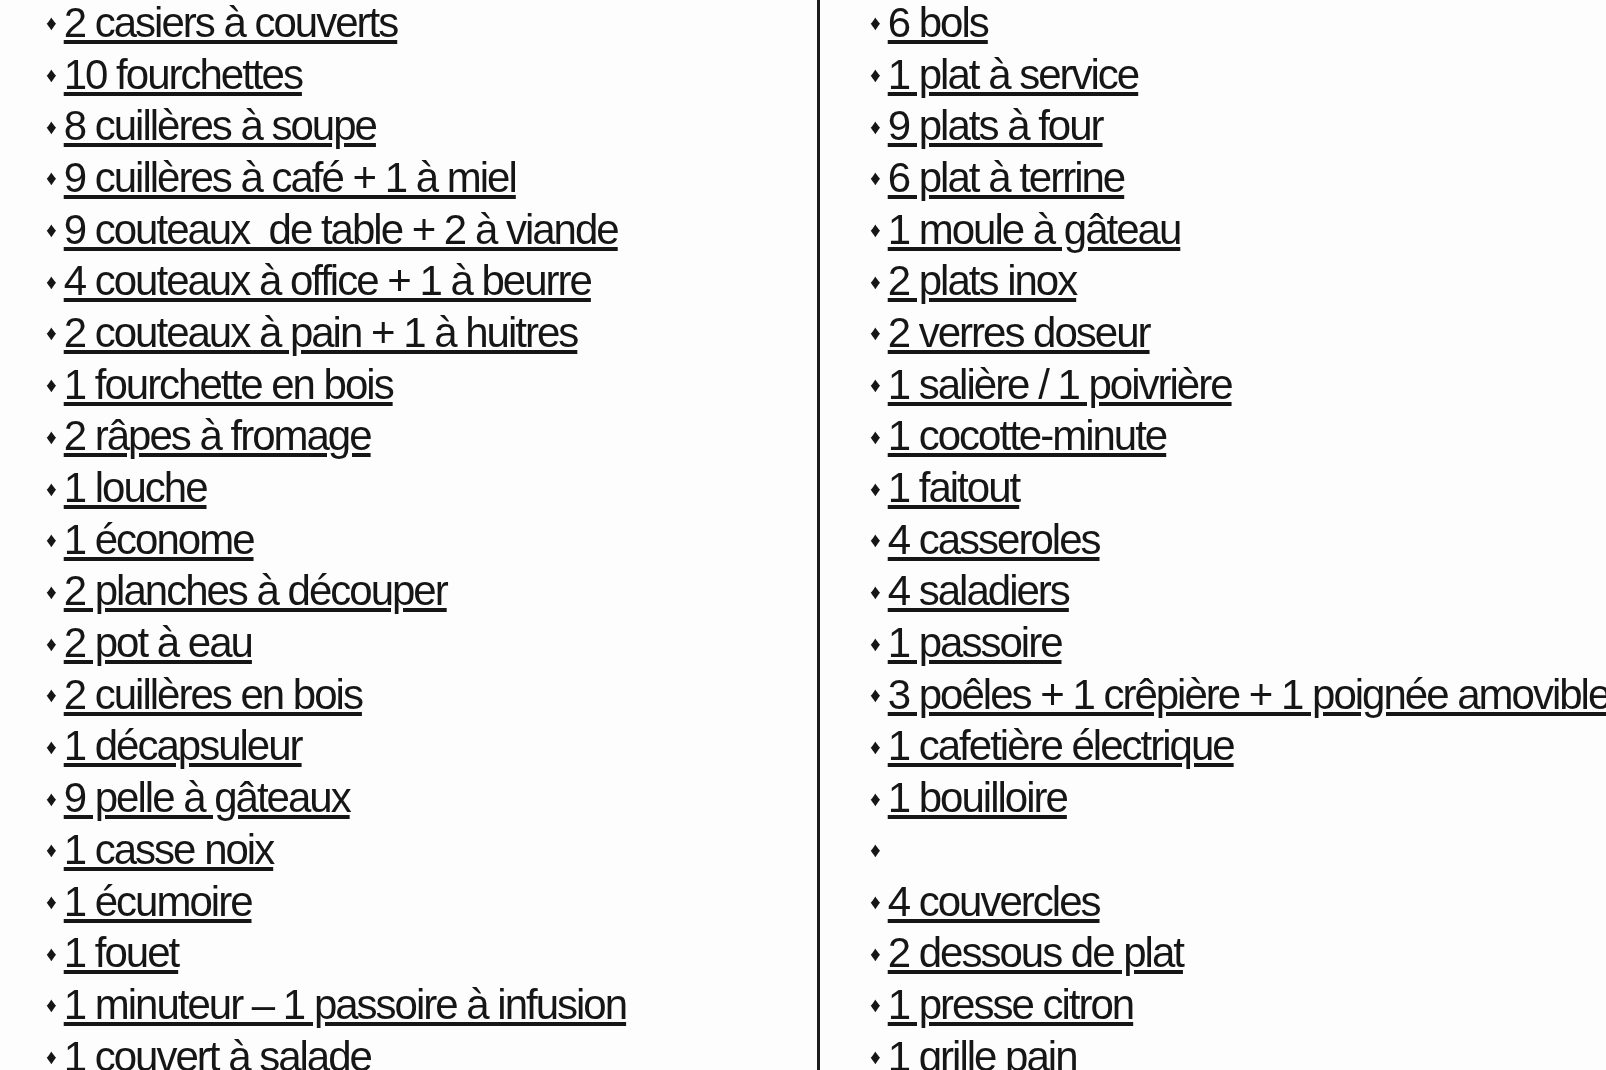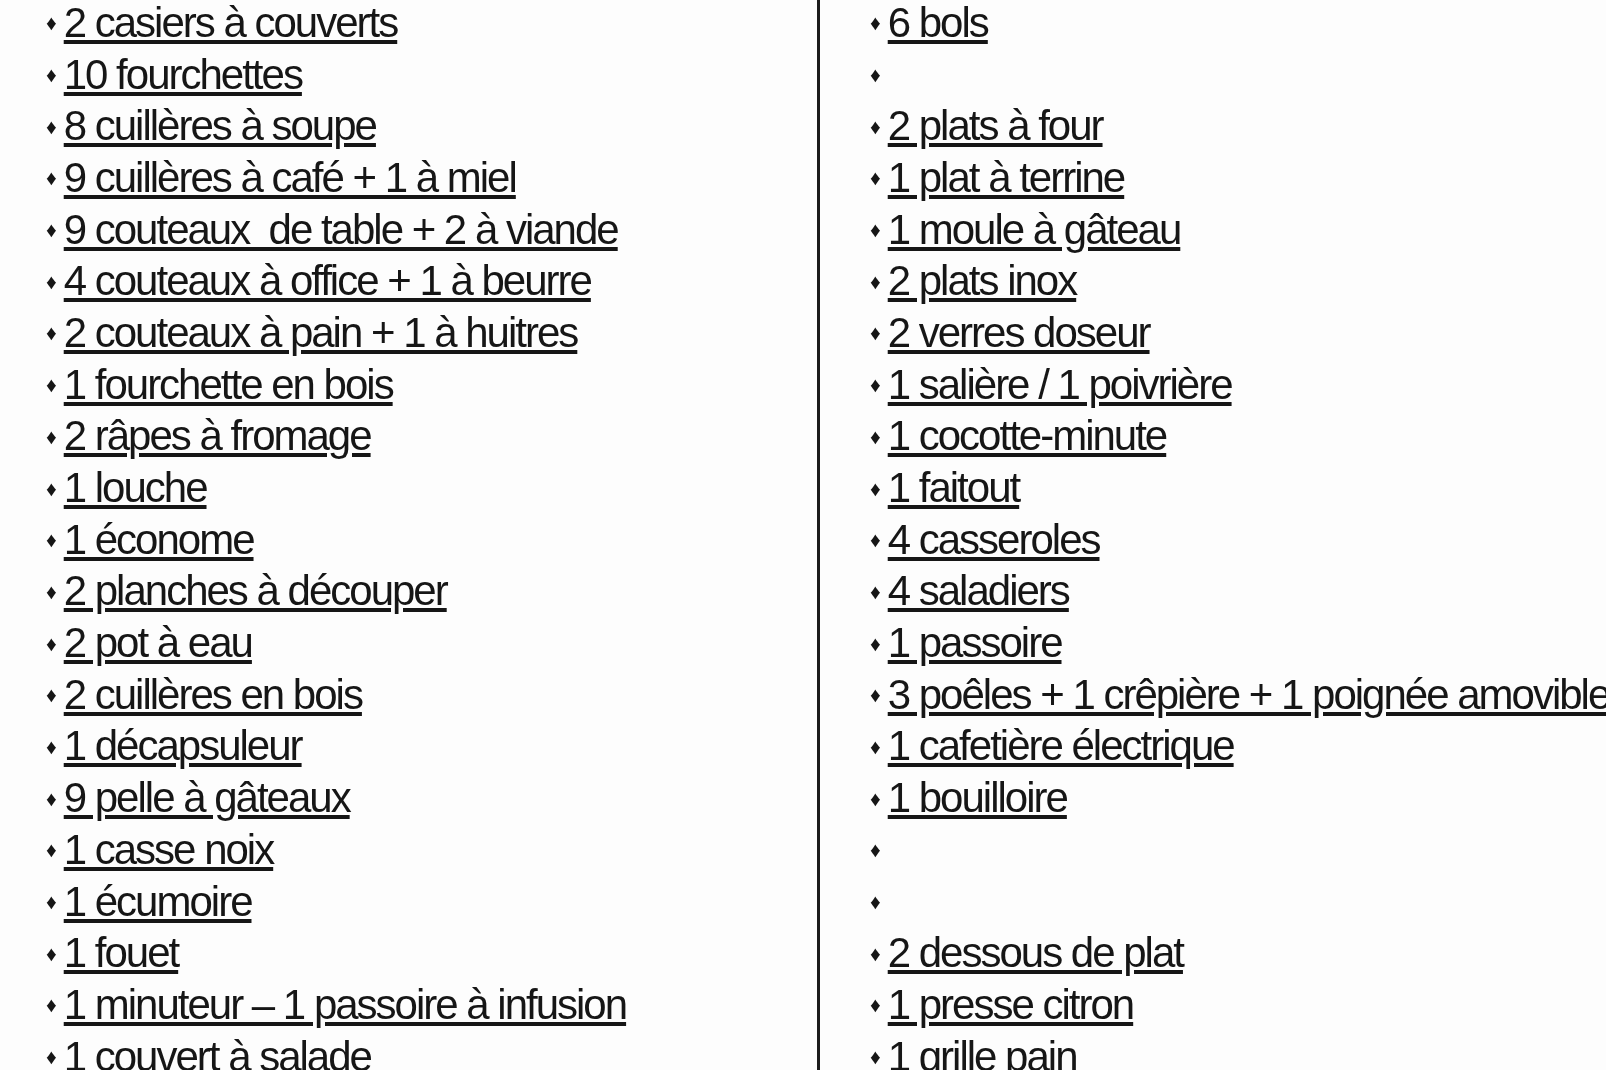--- a/index.html
+++ b/index.html
@@ -71,34 +71,34 @@
       <div class="line"><span class="bullet">♦</span><span class="text">9 pelle à gâteaux</span></div>
       <div class="line"><span class="bullet">♦</span><span class="text">1 casse noix</span></div>
       <div class="line"><span class="bullet">♦</span><span class="text">1 écumoire</span></div>
       <div class="line"><span class="bullet">♦</span><span class="text">1 fouet</span></div>
       <div class="line"><span class="bullet">♦</span><span class="text">1 minuteur – 1 passoire à infusion</span></div>
       <div class="line"><span class="bullet">♦</span><span class="text">1 couvert à salade</span></div>
     </div>
   <div class="divider"></div>
   <div class="column right">
       <div class="line"><span class="bullet">♦</span><span class="text">6 bols</span></div>
-      <div class="line"><span class="bullet">♦</span></div>
-      <div class="line"><span class="bullet">♦</span><span class="text">2 plats à four</span></div>
-      <div class="line"><span class="bullet">♦</span><span class="text">1 plat à terrine</span></div>
+      <div class="line"><span class="bullet">♦</span><span class="text">1 plat à service</span></div>
+      <div class="line"><span class="bullet">♦</span><span class="text">9 plats à four</span></div>
+      <div class="line"><span class="bullet">♦</span><span class="text">6 plat à terrine</span></div>
       <div class="line"><span class="bullet">♦</span><span class="text">1 moule à gâteau</span></div>
       <div class="line"><span class="bullet">♦</span><span class="text">2 plats inox</span></div>
       <div class="line"><span class="bullet">♦</span><span class="text">2 verres doseur</span></div>
       <div class="line"><span class="bullet">♦</span><span class="text">1 salière / 1 poivrière</span></div>
       <div class="line"><span class="bullet">♦</span><span class="text">1 cocotte-minute</span></div>
       <div class="line"><span class="bullet">♦</span><span class="text">1 faitout</span></div>
       <div class="line"><span class="bullet">♦</span><span class="text">4 casseroles</span></div>
       <div class="line"><span class="bullet">♦</span><span class="text">4 saladiers</span></div>
       <div class="line"><span class="bullet">♦</span><span class="text">1 passoire</span></div>
       <div class="line"><span class="bullet">♦</span><span class="text">3 poêles + 1 crêpière + 1 poignée amovible</span></div>
       <div class="line"><span class="bullet">♦</span><span class="text">1 cafetière électrique</span></div>
       <div class="line"><span class="bullet">♦</span><span class="text">1 bouilloire</span></div>
       <div class="line"><span class="bullet">♦</span></div>
-      <div class="line"><span class="bullet">♦</span></div>
+      <div class="line"><span class="bullet">♦</span><span class="text">4 couvercles</span></div>
       <div class="line"><span class="bullet">♦</span><span class="text">2 dessous de plat</span></div>
       <div class="line"><span class="bullet">♦</span><span class="text">1 presse citron</span></div>
       <div class="line"><span class="bullet">♦</span><span class="text">1 grille pain</span></div>
     </div>
 </div>
 
 </body></html>

